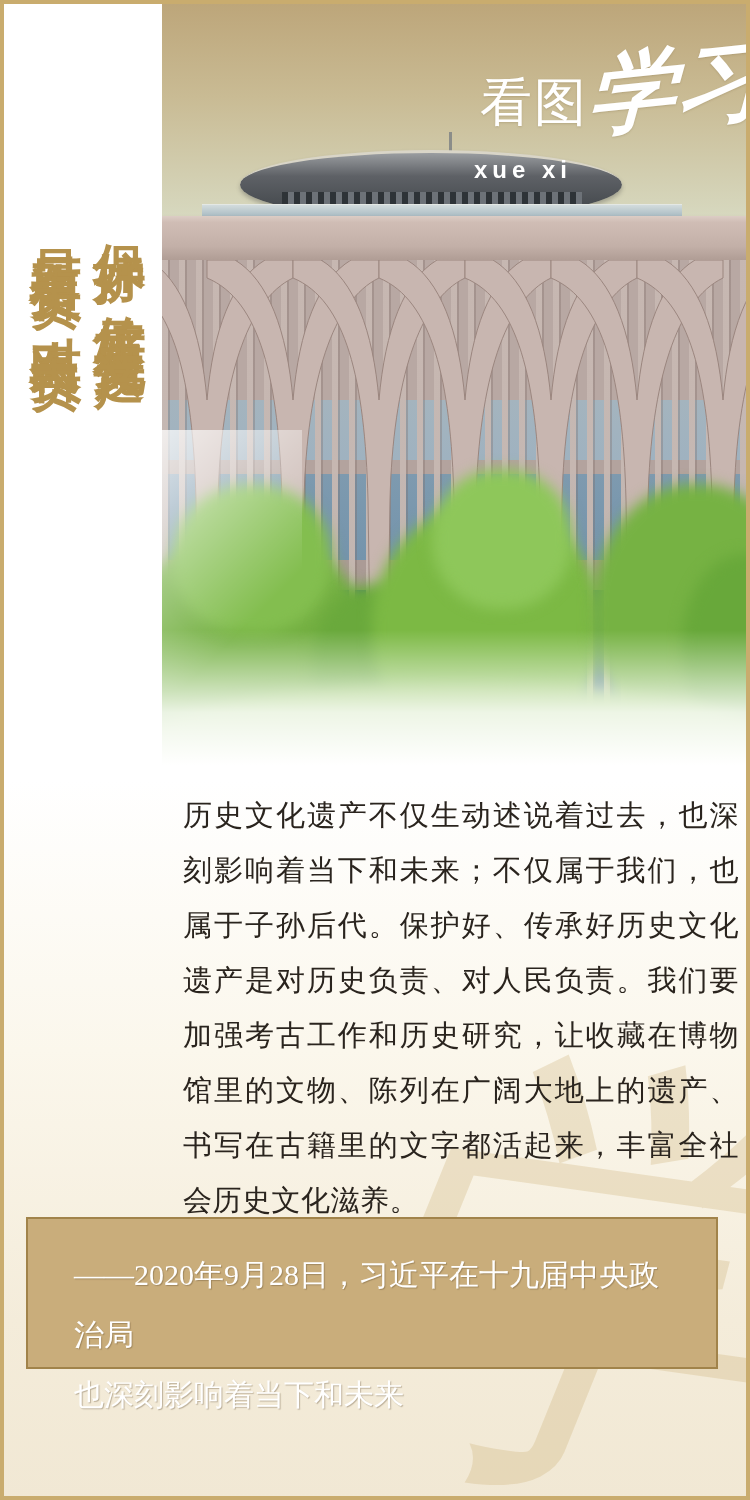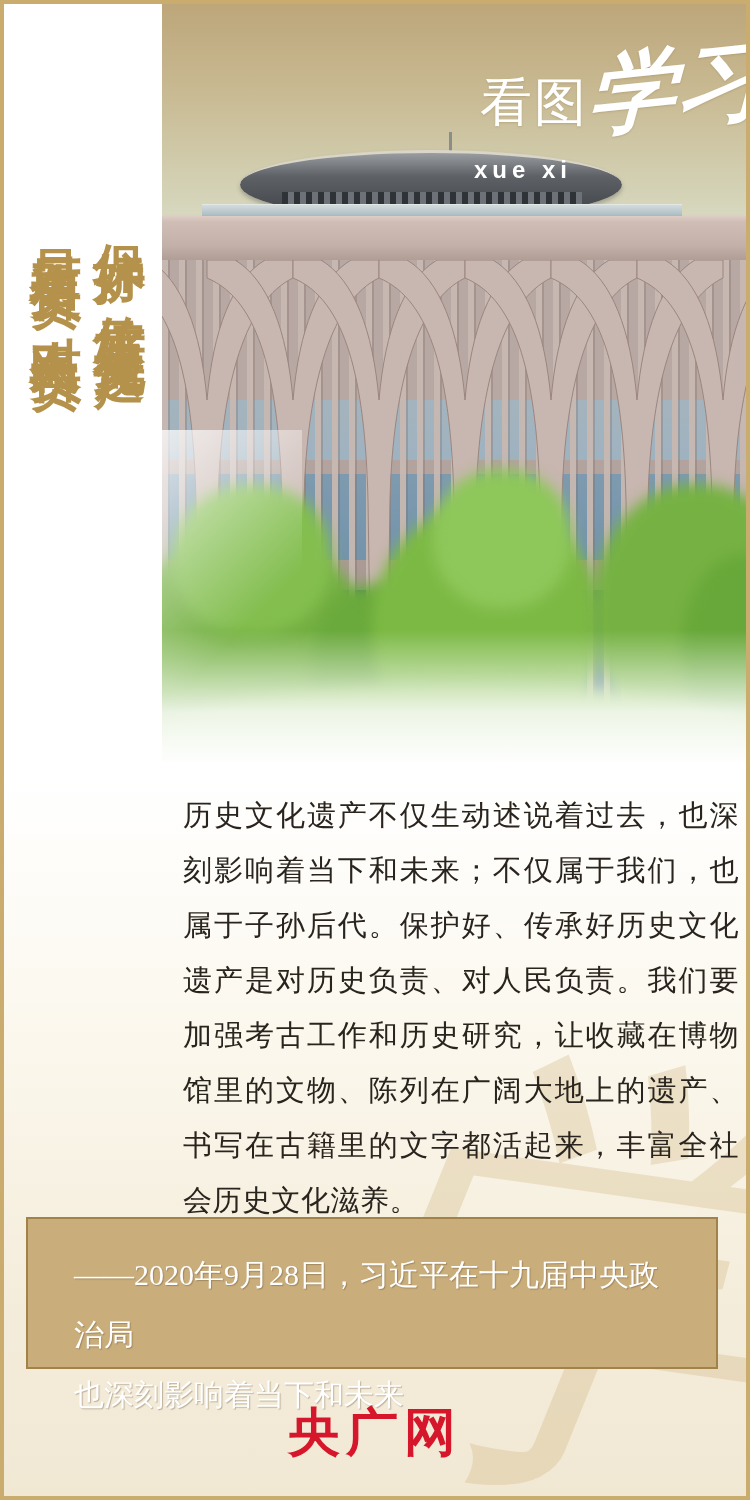--- a/index.html
+++ b/index.html
@@ -201,16 +201,15 @@
 
   <div class="watermark">学</div>
 
   <div class="quote">历史文化遗产不仅生动述说着过去，也深刻影响着当下和未来；不仅属于我们，也属于子孙后代。保护好、传承好历史文化遗产是对历史负责、对人民负责。我们要加强考古工作和历史研究，让收藏在博物馆里的文物、陈列在广阔大地上的遗产、书写在古籍里的文字都活起来，丰富全社会历史文化滋养。</div>
 
   <div class="attribution">
     <div>——2020年9月28日，习近平在十九届中央政治局</div>
     <div>也深刻影响着当下和未来</div>
   </div>
 
-  <div class="brand">央广网</div>
 
   <div class="frame"></div>
 </div>
 
 </body></html>

